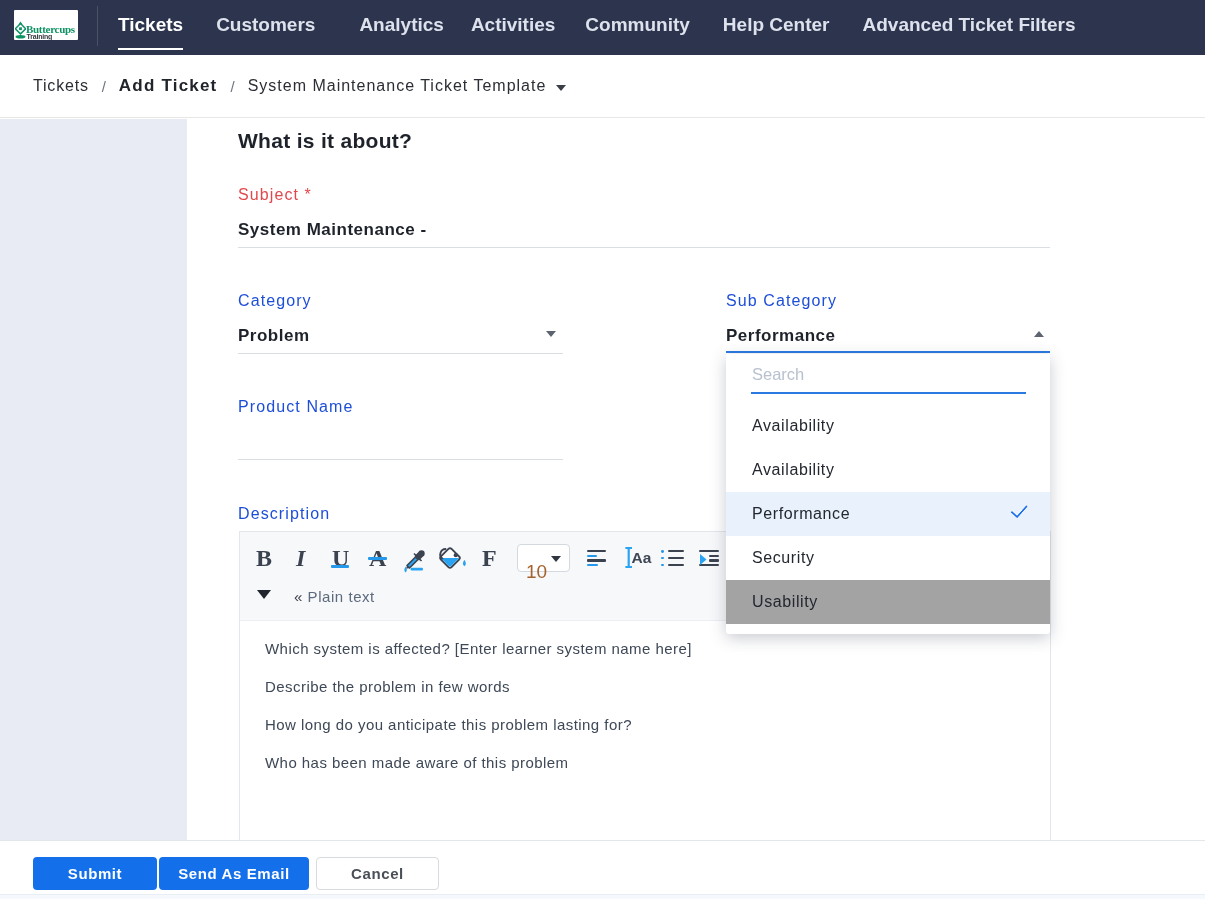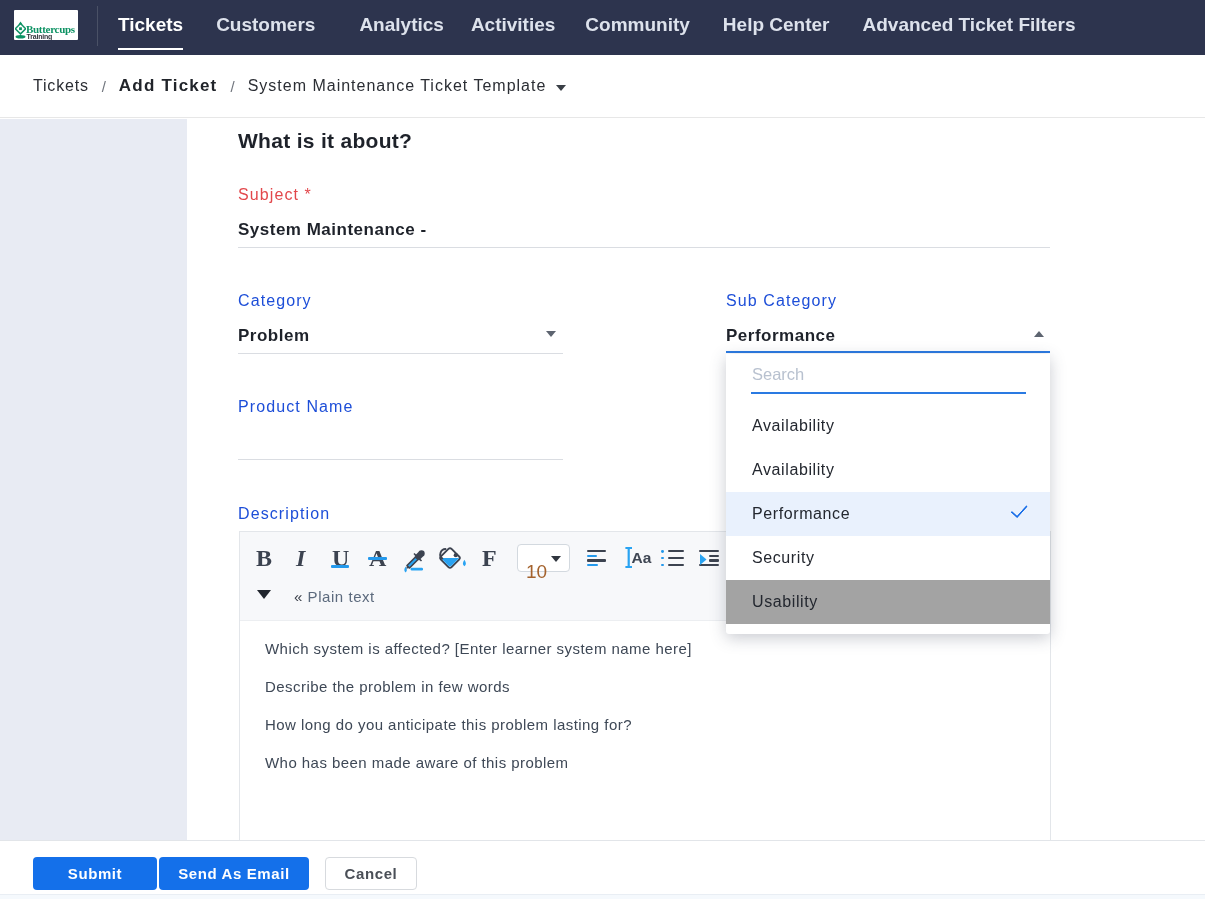--- a/index.html
+++ b/index.html
@@ -188,15 +188,15 @@
   <div class="sline"></div>
   <div class="item" style="top:50px;">Availability</div>
   <div class="item" style="top:94px;">Availability</div>
   <div class="item sel" style="top:138px;">Performance<span class="check"></span></div>
   <div class="item" style="top:182px;">Security</div>
   <div class="item alt" style="top:226px;">Usability</div>
 </div>
 <div class="footer">
   <div class="btn blue" style="left:33px; width:124px;">Submit</div>
   <div class="btn blue" style="left:159px; width:150px;">Send As Email</div>
-  <div class="btn white" style="left:325px; width:92px;">Cancel</div>
+  <div class="btn white" style="left:316px; width:123px;">Cancel</div>
   <div class="strip"></div>
 </div>
 
 </body></html>

